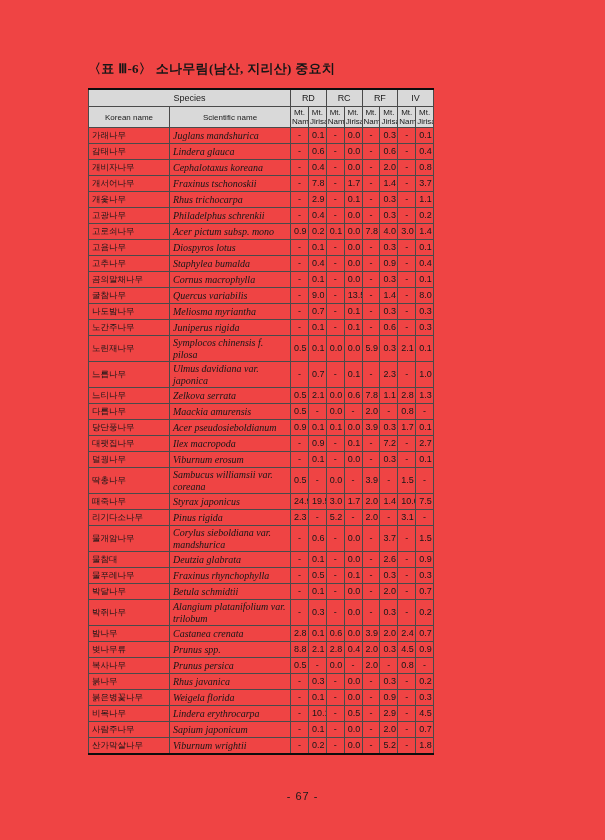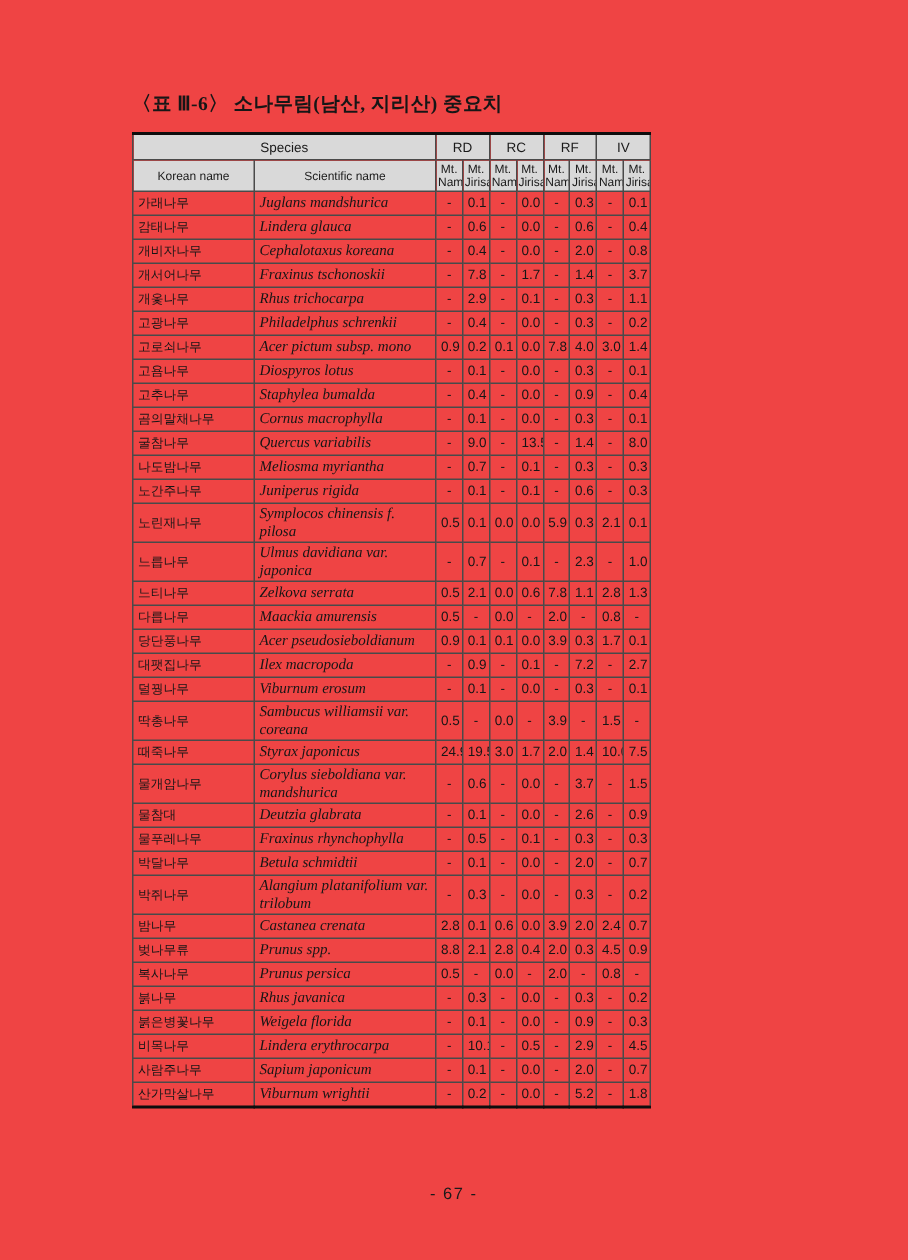--- a/index.html
+++ b/index.html
@@ -396,20 +396,32 @@
           <td class="val">24.9</td>
           <td class="val">19.5</td>
           <td class="val">3.0</td>
           <td class="val">1.7</td>
           <td class="val">2.0</td>
           <td class="val">1.4</td>
           <td class="val">10.0</td>
           <td class="val">7.5</td>
         </tr>
         <tr>
+          <td class="korean">리기다소나무</td>
+          <td class="sci">Pinus rigida</td>
+          <td class="val">2.3</td>
+          <td class="val">-</td>
+          <td class="val">5.2</td>
+          <td class="val">-</td>
+          <td class="val">2.0</td>
+          <td class="val">-</td>
+          <td class="val">3.1</td>
+          <td class="val">-</td>
+        </tr>
+        <tr>
           <td class="korean">물개암나무</td>
           <td class="sci">Corylus sieboldiana var. mandshurica</td>
           <td class="val">-</td>
           <td class="val">0.6</td>
           <td class="val">-</td>
           <td class="val">0.0</td>
           <td class="val">-</td>
           <td class="val">3.7</td>
           <td class="val">-</td>
           <td class="val">1.5</td>

